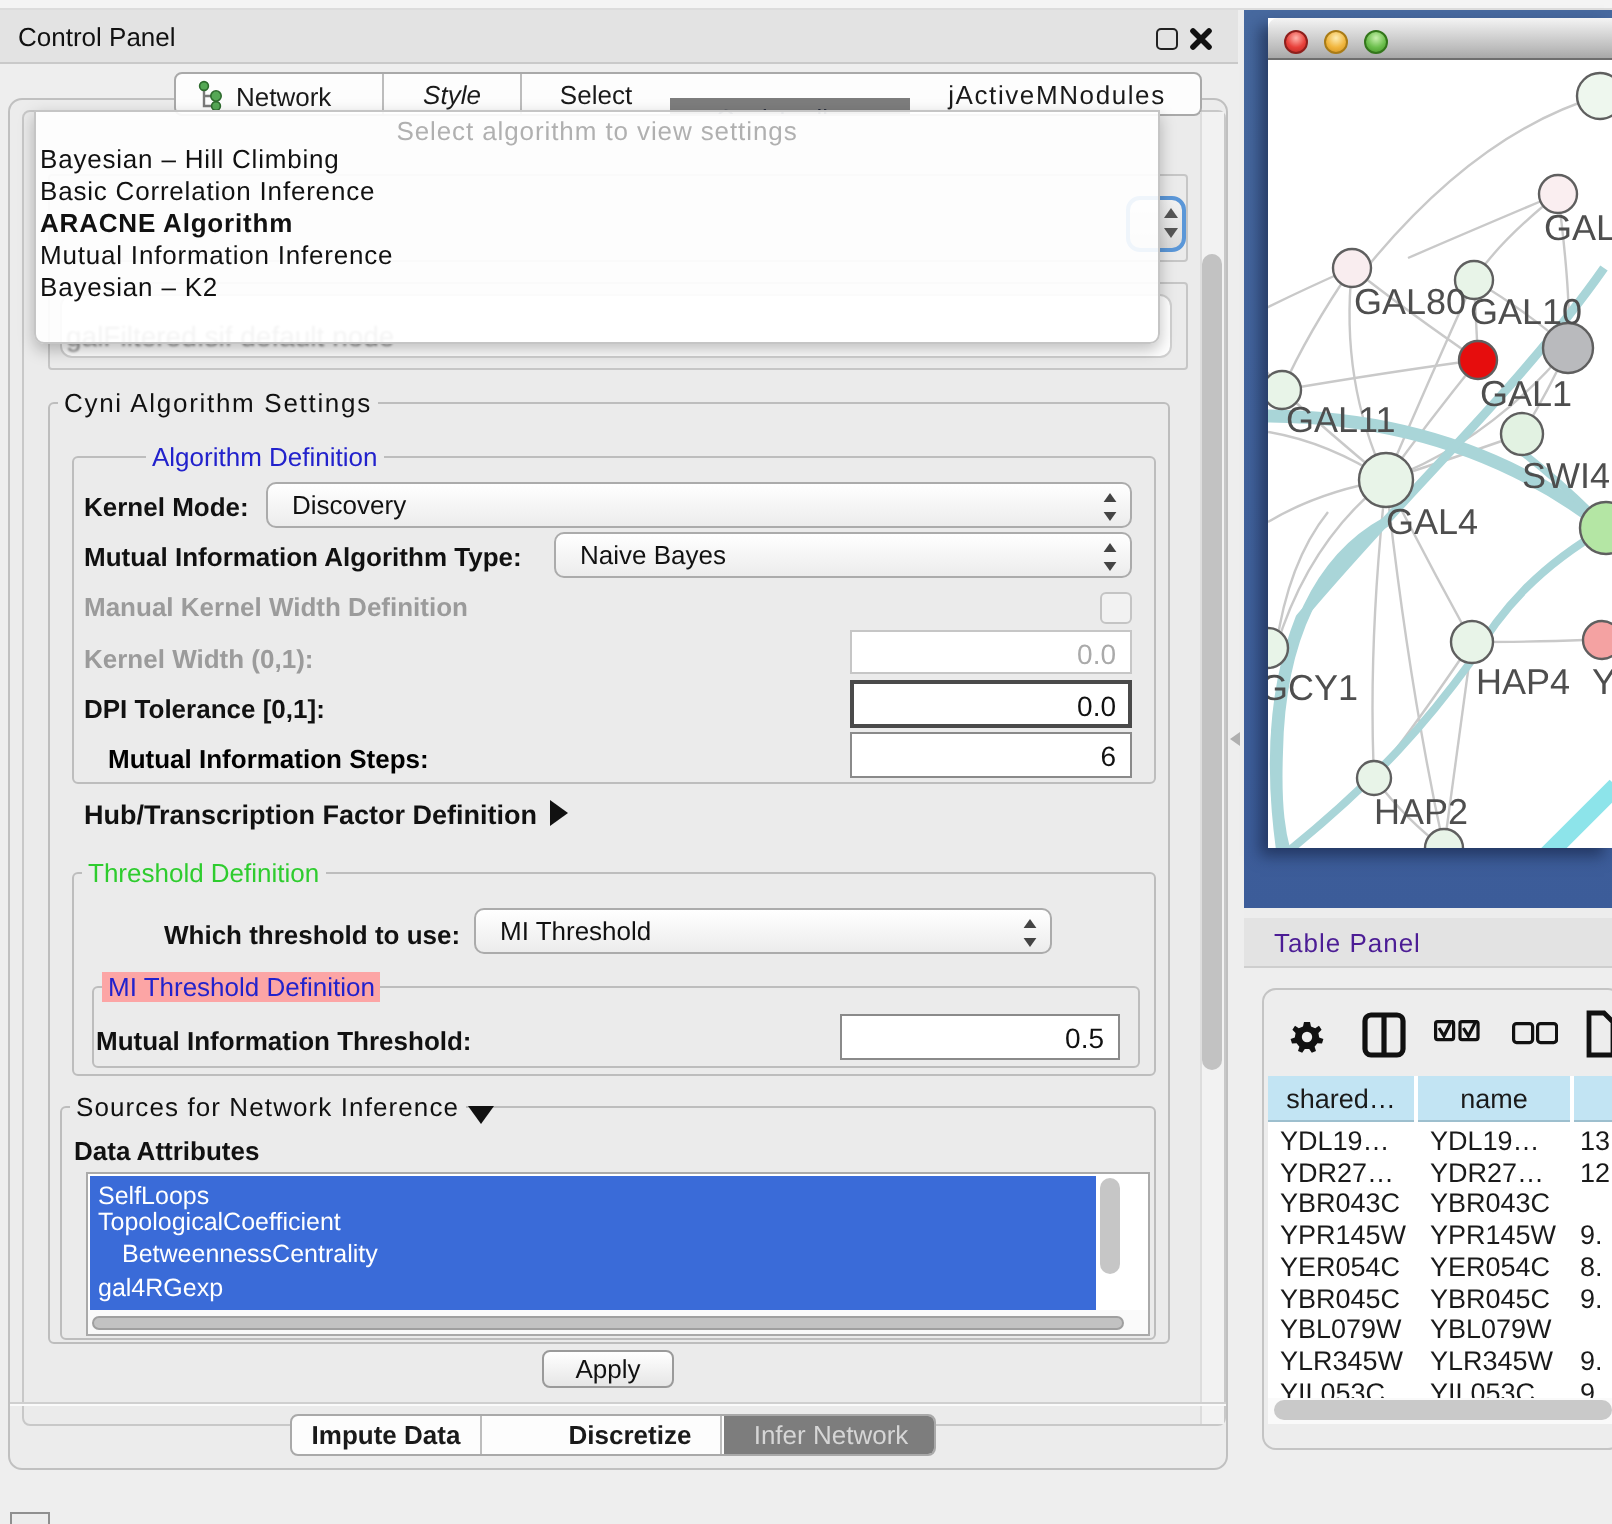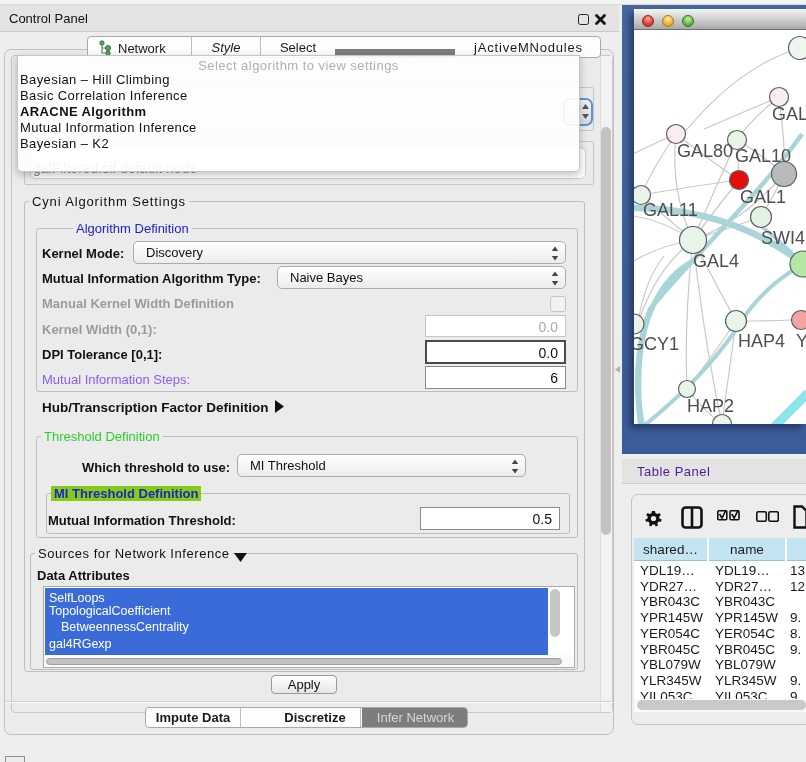--- a/index.html
+++ b/index.html
@@ -86,21 +86,21 @@
   <div class="abs" style="left:42px;top:322px;font-size:13px;font-weight:bold;color:#9b9b9b;">Kernel Width (0,1):</div>
   <div class="abs" style="left:425px;top:315px;width:141px;height:22px;background:#fff;border:1px solid #c6c6c6;">
     <div class="abs" style="right:7px;top:3px;font-size:14px;color:#aaa;">0.0</div>
   </div>
 
   <div class="abs" style="left:42px;top:347px;font-size:13px;font-weight:bold;color:#111;">DPI Tolerance [0,1]:</div>
   <div class="abs" style="left:425px;top:340px;width:141px;height:24px;background:#fff;border:2px solid #4a4a4a;">
     <div class="abs" style="right:6px;top:3px;font-size:14px;color:#111;">0.0</div>
   </div>
 
-  <div class="abs" style="left:42px;top:372px;font-size:13px;font-weight:normal;color:#8b5cf6;">Mutual Information Steps:</div>
+  <div class="abs" style="left:54px;top:372px;font-size:13px;font-weight:bold;color:#000000;">Mutual Information Steps:</div>
   <div class="abs" style="left:425px;top:366px;width:141px;height:23px;background:#fff;border:1px solid #8a8a8a;">
     <div class="abs" style="right:7px;top:3px;font-size:14px;color:#111;">6</div>
   </div>
 
   <div class="abs" style="left:42px;top:400px;font-size:13.5px;font-weight:bold;color:#111;">Hub/Transcription Factor Definition</div>
   <svg class="abs" style="left:273px;top:399px;" width="12" height="15" viewBox="0 0 12 15">
       <path d="M2 1 L11 7.5 L2 14 Z" fill="#111"></path>
     </svg>
 
   <div class="abs" style="left:36px;top:436px;width:542px;height:102px;border:1px solid #bdbdbd;border-radius:3px;"></div>
@@ -109,21 +109,21 @@
   <div class="abs" style="left:82px;top:460px;font-size:13px;font-weight:bold;color:#111;">Which threshold to use:</div>
   <div class="abs combo" style="left:237px;top:454px;width:289px;height:23px;background:linear-gradient(#ffffff,#ececec);border:1px solid #ababab;border-radius:5px;">
     <div class="abs" style="left:12px;top:3px;font-size:13px;color:#111;">MI Threshold</div>
     <svg class="abs" style="right:6px;top:4px;" width="8" height="15" viewBox="0 0 8 15">
         <path d="M4 0.5 L7.2 5 L0.8 5 Z" fill="#444"></path>
         <path d="M4 14.5 L0.8 10 L7.2 10 Z" fill="#444"></path>
       </svg>
   </div>
 
   <div class="abs" style="left:46px;top:493px;width:524px;height:41px;border:1px solid #bdbdbd;border-radius:3px;"></div>
-  <div class="abs" style="left:51px;top:486px;background:#84cc16;padding:0 3px;font-size:13px;color:#2222cc;font-weight:bold;">MI Threshold Definition</div>
+  <div class="abs" style="left:51px;top:486px;background:#fca5a5;padding:0 3px;font-size:13px;color:#2222cc;">MI Threshold Definition</div>
 
   <div class="abs" style="left:48px;top:513px;font-size:13px;font-weight:bold;color:#111;">Mutual Information Threshold:</div>
   <div class="abs" style="left:420px;top:507px;width:140px;height:23px;background:#fff;border:1px solid #8a8a8a;">
     <div class="abs" style="right:7px;top:3px;font-size:14px;color:#111;">0.5</div>
   </div>
 
   <div class="abs" style="left:30px;top:553px;width:548px;height:117px;border:1px solid #bdbdbd;border-radius:3px;"></div>
   <div class="abs" style="left:35px;top:546px;background:#ebebeb;padding:0 3px;font-size:13px;color:#111;letter-spacing:0.55px;">Sources for Network Inference</div>
   <svg class="abs" style="left:233px;top:551px;" width="15" height="12" viewBox="0 0 15 12">
       <path d="M1 2 L14 2 L7.5 11 Z" fill="#111"></path>

